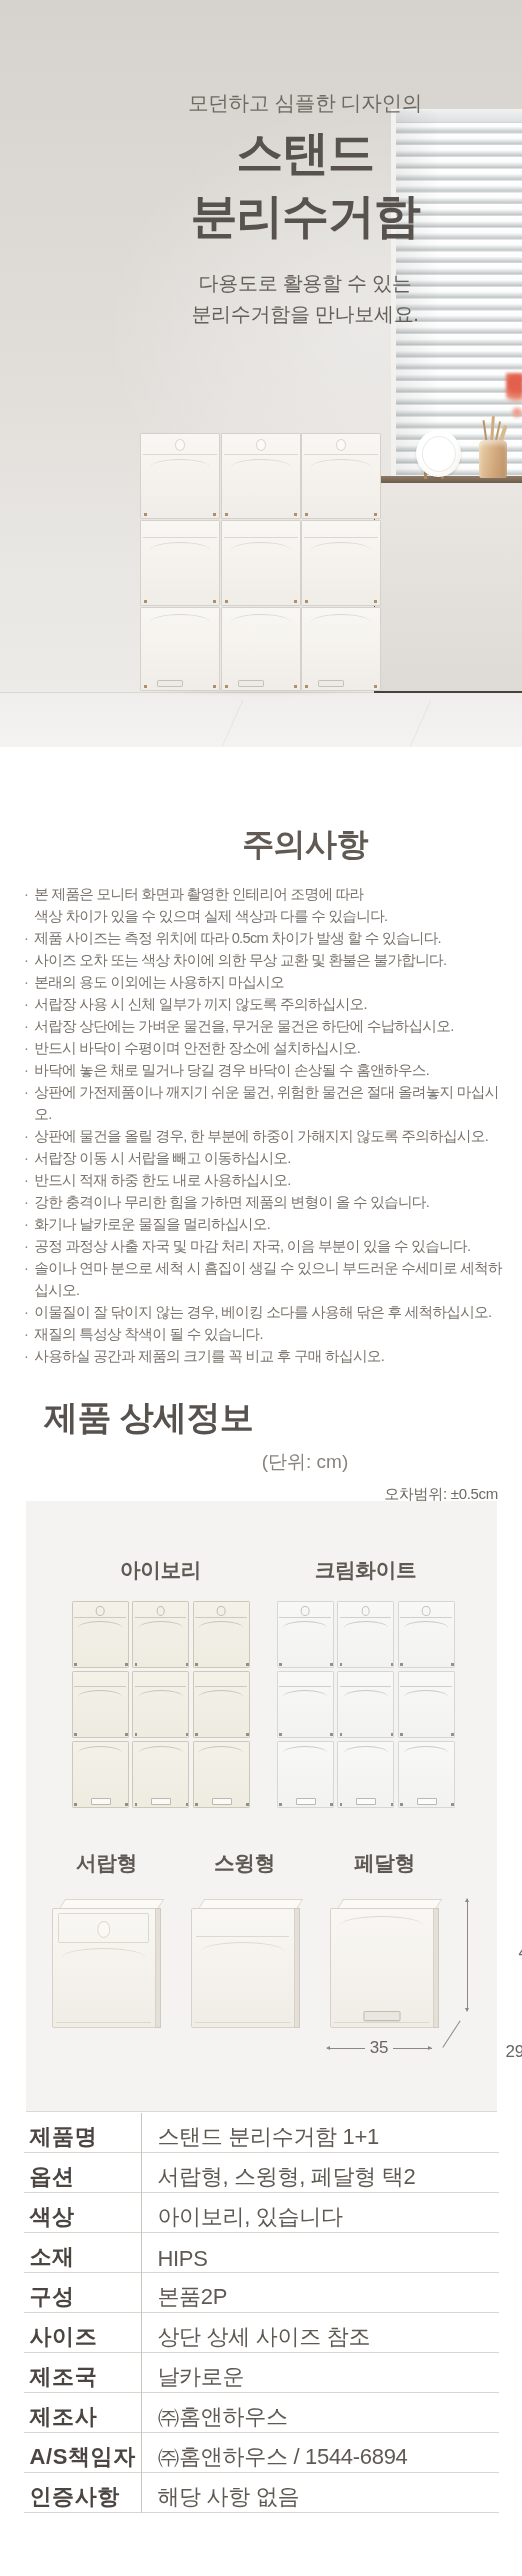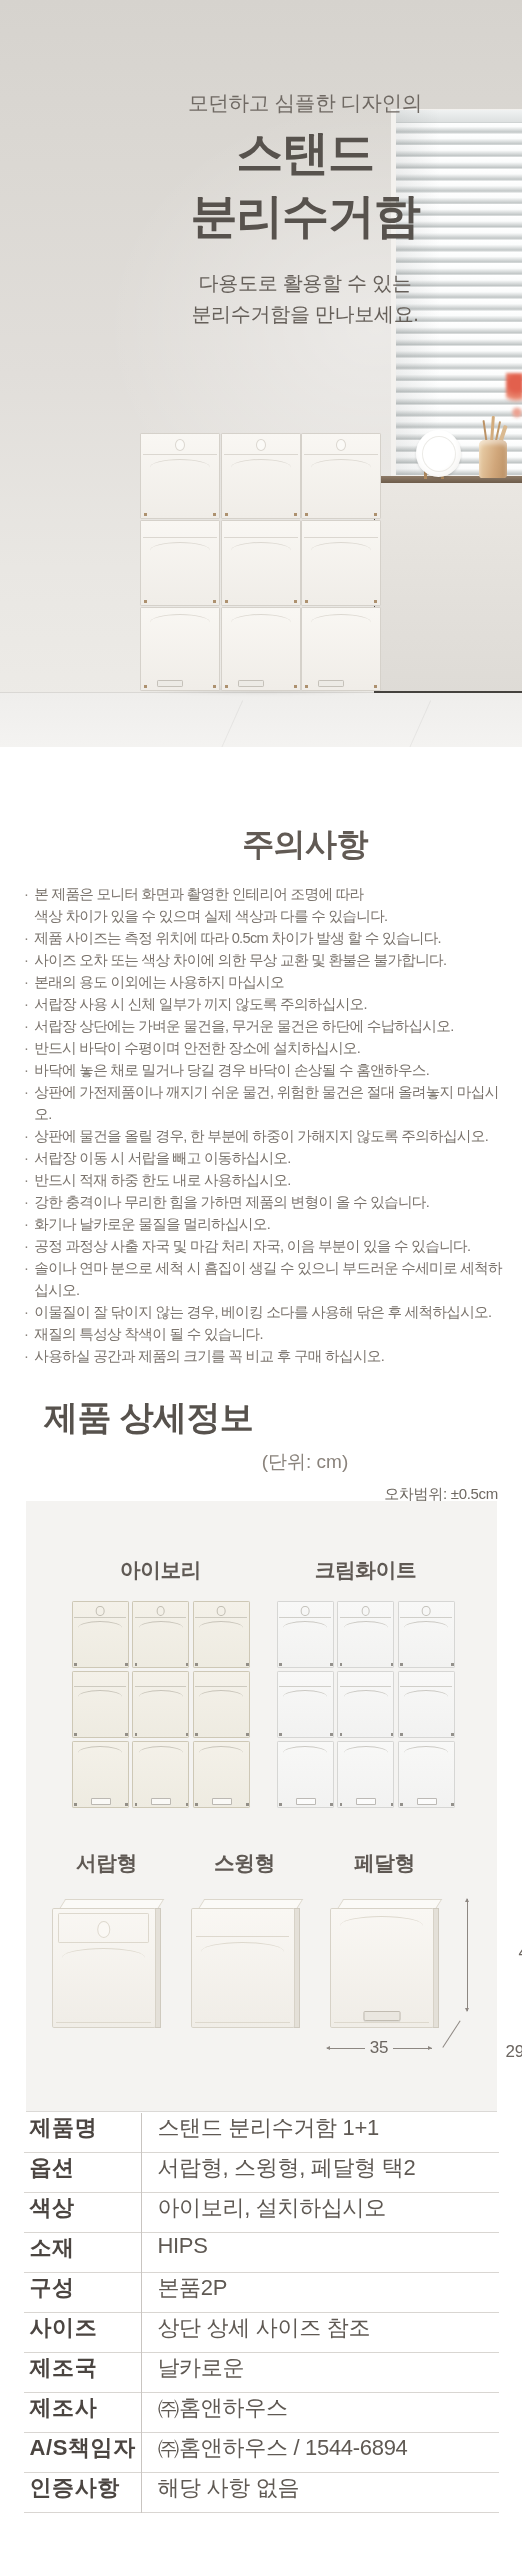--- a/index.html
+++ b/index.html
@@ -145,21 +145,21 @@
     border-bottom:2.1px solid transparent; }
   .dim-h::before { left:-0.6px; border-right:4.2px solid #8d8782; }
   .dim-h::after { right:-0.6px; border-left:4.2px solid #8d8782; }
   .dim-diag { position:absolute; width:0.6px; height:32px; background:#8d8782; transform:rotate(33deg); }
   .dim-w-label { position:absolute; text-align:center; }
   .dim-w-label span { background:#f4f3f1; padding:0 4.9px; }
 
   
   .spec-table { position:absolute; left:24px; top:2113px; width:475px; }
   .spec-divider { position:absolute; left:117px; top:0; bottom:0; width:0.6px; background:#c9c5c1; }
-  .spec-row { display:flex; align-items:flex-start; height:40px; border-bottom:0.6px solid #d9d6d2; box-sizing:border-box; }
+  .spec-row { display:flex; align-items:flex-end; height:40px; border-bottom:0.6px solid #d9d6d2; box-sizing:border-box; }
   .spec-row:first-child { height:42px; }
   .spec-label { width:117px; flex:none; padding-left:5.5px; font-size:22px; font-weight:700;
     color:#4b4541; letter-spacing:0.6px; box-sizing:border-box; }
   .spec-value { flex:1; padding-left:16.4px; font-size:22px; color:#5f5953; letter-spacing:-0.3px; }
 </style>
 </head>
 <body>
 
 <div class="page">
 
@@ -452,21 +452,21 @@
   <div class="spec-row">
         <div class="spec-label">제품명</div>
         <div class="spec-value">스탠드 분리수거함 1+1</div>
       </div>
       <div class="spec-row">
         <div class="spec-label">옵션</div>
         <div class="spec-value">서랍형, 스윙형, 페달형 택2</div>
       </div>
       <div class="spec-row">
         <div class="spec-label">색상</div>
-        <div class="spec-value">아이보리, 설치하십시오</div>
+        <div class="spec-value">아이보리, 있습니다</div>
       </div>
       <div class="spec-row">
         <div class="spec-label">소재</div>
         <div class="spec-value">HIPS</div>
       </div>
       <div class="spec-row">
         <div class="spec-label">구성</div>
         <div class="spec-value">본품2P</div>
       </div>
       <div class="spec-row">

